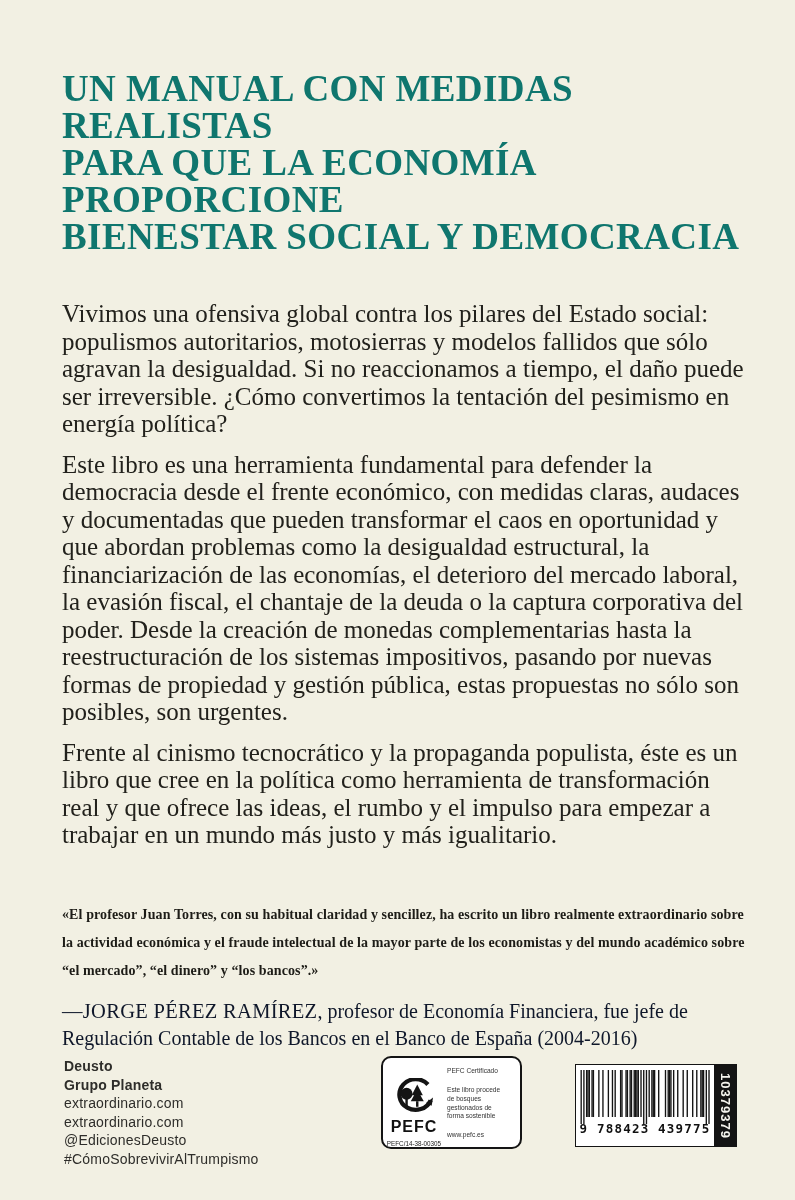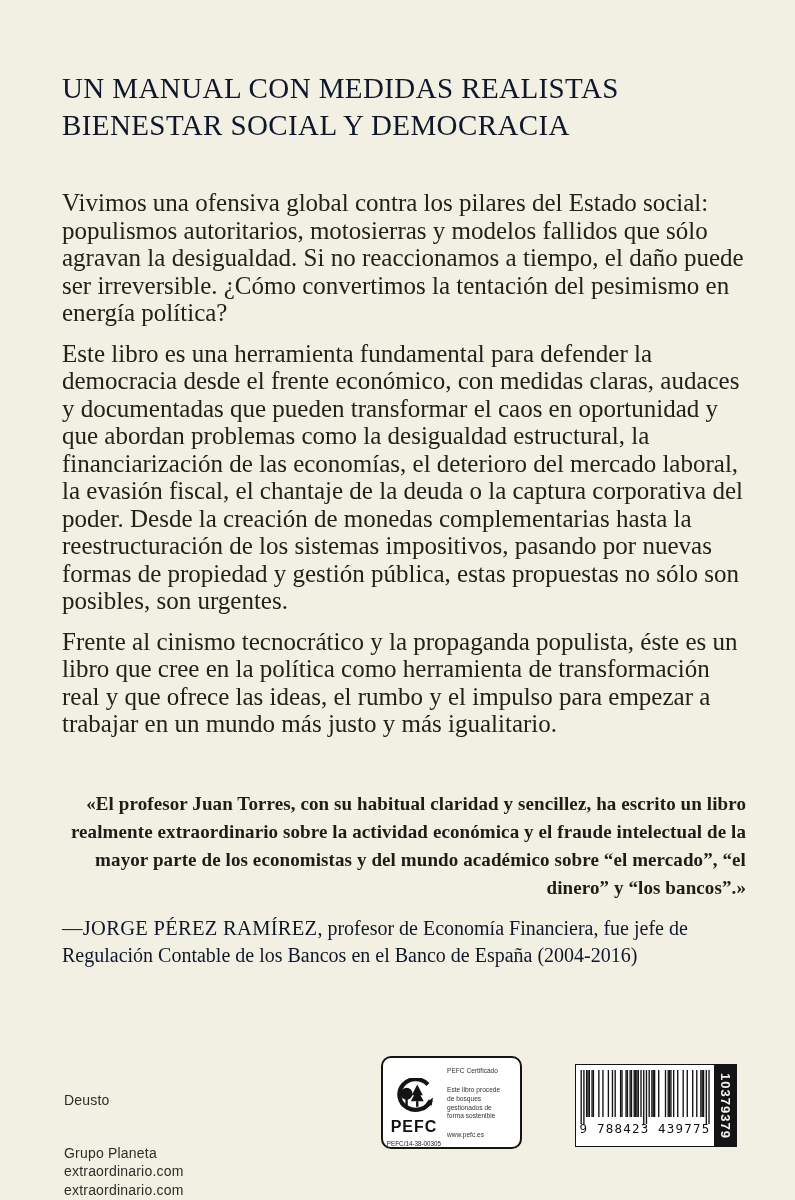--- a/index.html
+++ b/index.html
@@ -11,41 +11,40 @@
     background: #f2f0e3;
     overflow: hidden;
   }
   .content {
     position: absolute;
     left: 62px;
     top: 70px;
     width: 684px;
   }
   .headline {
-    color: #0f172a;
-    font-size: 29px;
+    color: #0f766e;
+    font-size: 37px;
     line-height: 37px;
-    font-weight: 400;
+    font-weight: 700;
     letter-spacing: 0.4px;
     margin: 0 0 45px 0;
   }
   .synopsis p {
     color: #22211c;
     font-size: 25px;
     line-height: 27.5px;
     margin: 0 0 13px 0;
   }
   .review-quote {
     color: #1d1c17;
     font-weight: 700;
-    font-size: 19px;
+    font-size: 14px;
     line-height: 28px;
     margin-top: 52px;
     letter-spacing: 0.1px;
-    text-align: right;
   }
   .review-attribution {
     margin-top: 13px;
     color: #0f172a;
     font-size: 20px;
     line-height: 27px;
   }
   .review-attribution .attr-name {
     font-size: 20.5px;
     letter-spacing: 0.3px;
@@ -54,21 +53,21 @@
   .publisher {
     position: absolute;
     left: 64px;
     top: 1057px;
     font-family: "Liberation Sans", sans-serif;
     font-size: 14px;
     line-height: 18.5px;
     color: #2e2d2a;
     letter-spacing: 0.2px;
   }
-  .publisher .bold { font-weight: 400; margin-top: 34px; }
+  .publisher .bold { font-weight: 700; }
 
   .pefc-box {
     position: absolute;
     left: 381px;
     top: 1056px;
     width: 141px;
     height: 93px;
     background: #ffffff;
     border: 2.5px solid #141414;
     border-radius: 10px;
@@ -127,20 +126,21 @@
     flex-direction: column;
     align-items: center;
   }
   .barcode-digits {
     font-family: "DejaVu Sans Mono", monospace;
     font-size: 12.5px;
     letter-spacing: 1.2px;
     color: #111;
     margin-top: -3px;
     white-space: nowrap;
+    font-weight: bold;
   }
   .barcode-strip {
     flex: 1;
     background: #141414;
     position: relative;
   }
   .barcode-strip span {
     position: absolute;
     left: 50%;
     top: 50%;
@@ -155,20 +155,21 @@
 </style>
 </head>
 <body>
 
 <div class="page">
 
   <div class="content">
 
     <h1 class="headline">
       <div>UN MANUAL CON MEDIDAS REALISTAS</div>
+      <div>PARA QUE LA ECONOMÍA PROPORCIONE</div>
       <div>BIENESTAR SOCIAL Y DEMOCRACIA</div>
     </h1>
 
     <div class="synopsis">
       <p>Vivimos una ofensiva global contra los pilares del Estado social: populismos autoritarios, motosierras y modelos fallidos que sólo agravan la desigualdad. Si no reaccionamos a tiempo, el daño puede ser irreversible. ¿Cómo convertimos la tentación del pesimismo en energía política?</p>
       <p>Este libro es una herramienta fundamental para defender la democracia desde el frente económico, con medidas claras, audaces y documentadas que pueden transformar el caos en oportunidad y que abordan problemas como la desigualdad estructural, la financiarización de las economías, el deterioro del mercado laboral, la evasión fiscal, el chantaje de la deuda o la captura corporativa del poder. Desde la creación de monedas complementarias hasta la reestructuración de los sistemas impositivos, pasando por nuevas formas de propiedad y gestión pública, estas propuestas no sólo son posibles, son urgentes.</p>
       <p>Frente al cinismo tecnocrático y la propaganda populista, éste es un libro que cree en la política como herramienta de transformación real y que ofrece las ideas, el rumbo y el impulso para empezar a trabajar en un mundo más justo y más igualitario.</p>
     </div>
 
     <div class="review-quote">«El profesor Juan Torres, con su habitual claridad y sencillez, ha escrito un libro realmente extraordinario sobre la actividad económica y el fraude intelectual de la mayor parte de los economistas y del mundo académico sobre “el mercado”, “el dinero” y “los bancos”.»</div>

